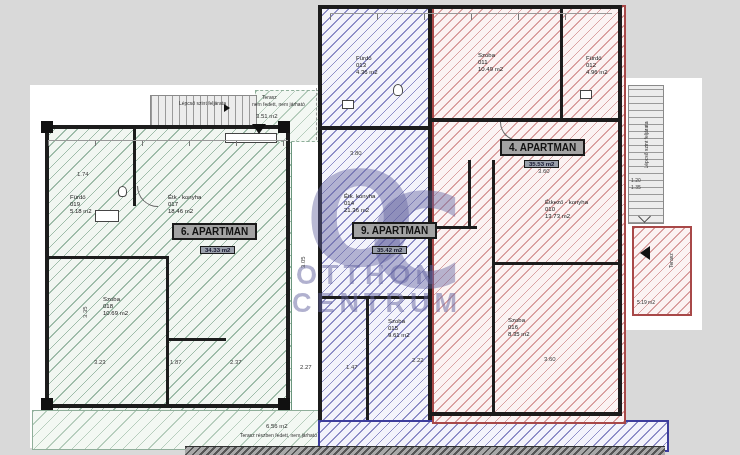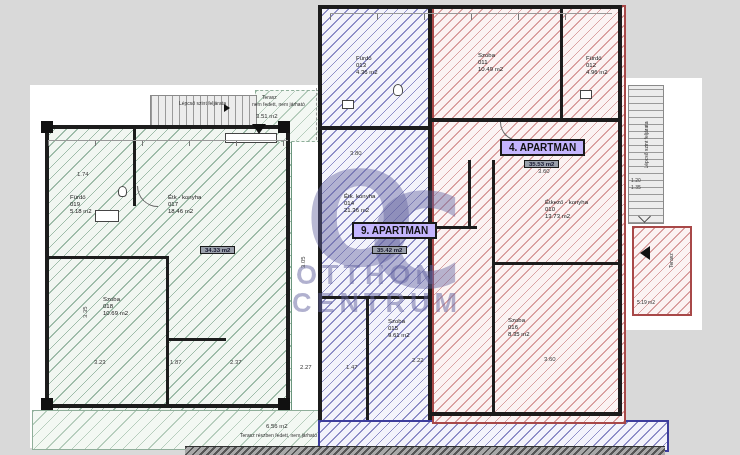--- a/index.html
+++ b/index.html
@@ -31,21 +31,21 @@
   .pillar{position:absolute;background:#111;z-index:2;}
   .fixture{position:absolute;border:1px solid #444;background:#fff;z-index:2;}
   .round{border-radius:50% 50% 40% 40%;}
   .arc{position:absolute;z-index:2;border-left:1px solid #666;border-bottom:1px solid #666;
        border-bottom-left-radius:100%;}
   .dash-v{position:absolute;z-index:2;border-left:1px dashed #999;}
   .dimline{position:absolute;z-index:2;border-top:1px solid #999;
     background-image:repeating-linear-gradient(90deg,#777 0 1px,transparent 1px 47px);}
   
   .roomlabel{position:absolute;z-index:5;font-size:6px;line-height:7px;color:#222;width:60px;}
-  .aptbox{position:absolute;z-index:5;background:#c4b5fd;border:2px solid #1a1a1a;
+  .aptbox{position:absolute;z-index:5;background:#a3a3a3;border:2px solid #1a1a1a;
     font-size:10px;font-weight:bold;color:#111;padding:1px 7px;white-space:nowrap;}
   .areabox{position:absolute;z-index:5;background:#9aa0ab;border:1px solid #1a1a1a;
     font-size:6px;font-weight:bold;color:#15152e;padding:0 4px;white-space:nowrap;}
   .tiny{position:absolute;z-index:5;font-size:5px;line-height:6px;color:#333;}
   .dim{position:absolute;z-index:4;font-size:6px;color:#444;white-space:nowrap;}
   .rot{transform:rotate(-90deg);transform-origin:left top;}
   .tri-down{position:absolute;z-index:5;width:0;height:0;
     border-left:7px solid transparent;border-right:7px solid transparent;border-top:10px solid #111;}
   .tri-left{position:absolute;z-index:5;width:0;height:0;
     border-top:7px solid transparent;border-bottom:7px solid transparent;border-right:10px solid #111;}
@@ -137,20 +137,21 @@
   <div class="roomlabel" style="left:168px;top:194px;">
     <div>Étk - konyha</div>
     <div>017</div>
     <div>18.46 m2</div>
   </div>
   <div class="roomlabel" style="left:103px;top:296px;">
     <div>Szoba</div>
     <div>018</div>
     <div>10.69 m2</div>
   </div>
+  <div class="aptbox" style="left:172px;top:223px;">6. APARTMAN</div>
   <div class="areabox" style="left:200px;top:246px;">34.33 m2</div>
 
   <div class="roomlabel" style="left:356px;top:55px;">
     <div>Fürdő</div>
     <div>013</div>
     <div>4.36 m2</div>
   </div>
   <div class="roomlabel" style="left:344px;top:193px;">
     <div>Étk. konyha</div>
     <div>014</div>

